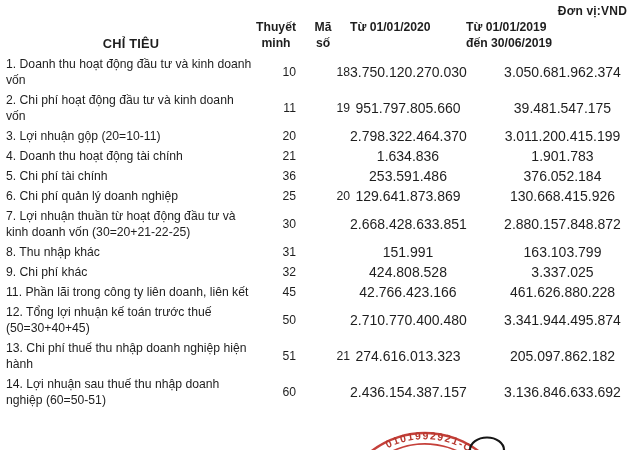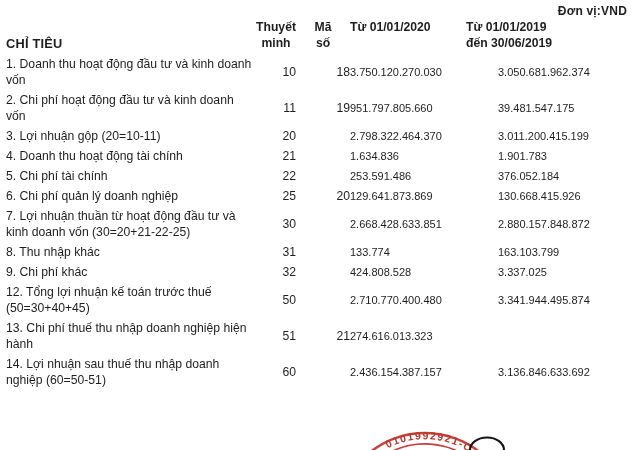--- a/index.html
+++ b/index.html
@@ -11,32 +11,32 @@
   }
   .unit {
     text-align:right; padding:4px 13px 0 0;
     font-size:12px; font-weight:600; letter-spacing:.2px;
   }
   .grid {
     display:grid;
     grid-template-columns:256px 40px 54px 116px 174px;
   }
   .hdr { margin-top:1px; font-weight:700; font-size:12.2px; }
-  .hdr .item { align-self:end; padding-left:6px; font-size:12.8px; letter-spacing:.2px; }
+  .hdr .item { align-self:end; padding-left:6px; font-size:12.8px; letter-spacing:.2px;text-align:center; }
   .hdr .two { text-align:center; line-height:16px; }
   .hdr .pr { line-height:16px; }
   .hdr .pr19 { padding-right:12px; }
   .tbody { margin-top:3px; }
   .row {
     align-items:center; padding:2px 0;
     font-size:12.2px; line-height:16px;
   }
   .row .label { padding-left:6px; }
   .row .code, .row .note { text-align:right; }
-  .row .v { text-align:left; font-size:11px; }
+  .row .v { text-align:center; font-size:14px; }
   .row .v19 { padding-right:13px;padding-left:32px; }
   .row.bold { font-weight:400; }
   .stamp-wrap {
     position:absolute; left:345px; top:427px; width:210px; height:80px;
     pointer-events:none;
   }
 </style>
 </head>
 <body>
 
@@ -91,21 +91,21 @@
     <div class="grid row">
       <div class="label">4. Doanh thu hoạt động tài chính</div>
       <div class="code">21</div>
       <div class="note"></div>
       <div class="v">1.634.836</div>
       <div class="v v19">1.901.783</div>
     </div>
 
     <div class="grid row">
       <div class="label">5. Chi phí tài chính</div>
-      <div class="code">22</div>
+      <div class="code">36</div>
       <div class="note"></div>
       <div class="v">253.591.486</div>
       <div class="v v19">376.052.184</div>
     </div>
 
     <div class="grid row">
       <div class="label">6. Chi phí quản lý doanh nghiệp</div>
       <div class="code">25</div>
       <div class="note">20</div>
       <div class="v">129.641.873.869</div>
@@ -117,47 +117,55 @@
       <div class="code">30</div>
       <div class="note"></div>
       <div class="v">2.668.428.633.851</div>
       <div class="v v19">2.880.157.848.872</div>
     </div>
 
     <div class="grid row">
       <div class="label">8. Thu nhập khác</div>
       <div class="code">31</div>
       <div class="note"></div>
-      <div class="v">133.774</div>
+      <div class="v">151.991</div>
       <div class="v v19">163.103.799</div>
     </div>
 
     <div class="grid row">
       <div class="label">9. Chi phí khác</div>
       <div class="code">32</div>
       <div class="note"></div>
       <div class="v">424.808.528</div>
       <div class="v v19">3.337.025</div>
     </div>
 
 
+    <div class="grid row bold">
+      <div class="label">11. Phần lãi trong công ty liên doanh, liên kết</div>
+      <div class="code">45</div>
+      <div class="note"></div>
+      <div class="v">42.766.423.166</div>
+      <div class="v v19">461.626.880.228</div>
+    </div>
 
     <div class="grid row bold">
       <div class="label">12. Tổng lợi nhuận kế toán trước thuế (50=30+40+45)</div>
       <div class="code">50</div>
       <div class="note"></div>
       <div class="v">2.710.770.400.480</div>
       <div class="v v19">3.341.944.495.874</div>
     </div>
 
     <div class="grid row">
       <div class="label">13. Chi phí thuế thu nhập doanh nghiệp hiện hành</div>
       <div class="code">51</div>
       <div class="note">21</div>
       <div class="v">274.616.013.323</div>
+      <div class="v v19">205.097.862.182</div>
     </div>
 
     <div class="grid row bold">
       <div class="label">14. Lợi nhuận sau thuế thu nhập doanh nghiệp (60=50-51)</div>
       <div class="code">60</div>
       <div class="note"></div>
       <div class="v">2.436.154.387.157</div>
       <div class="v v19">3.136.846.633.692</div>
     </div>
   </div>

